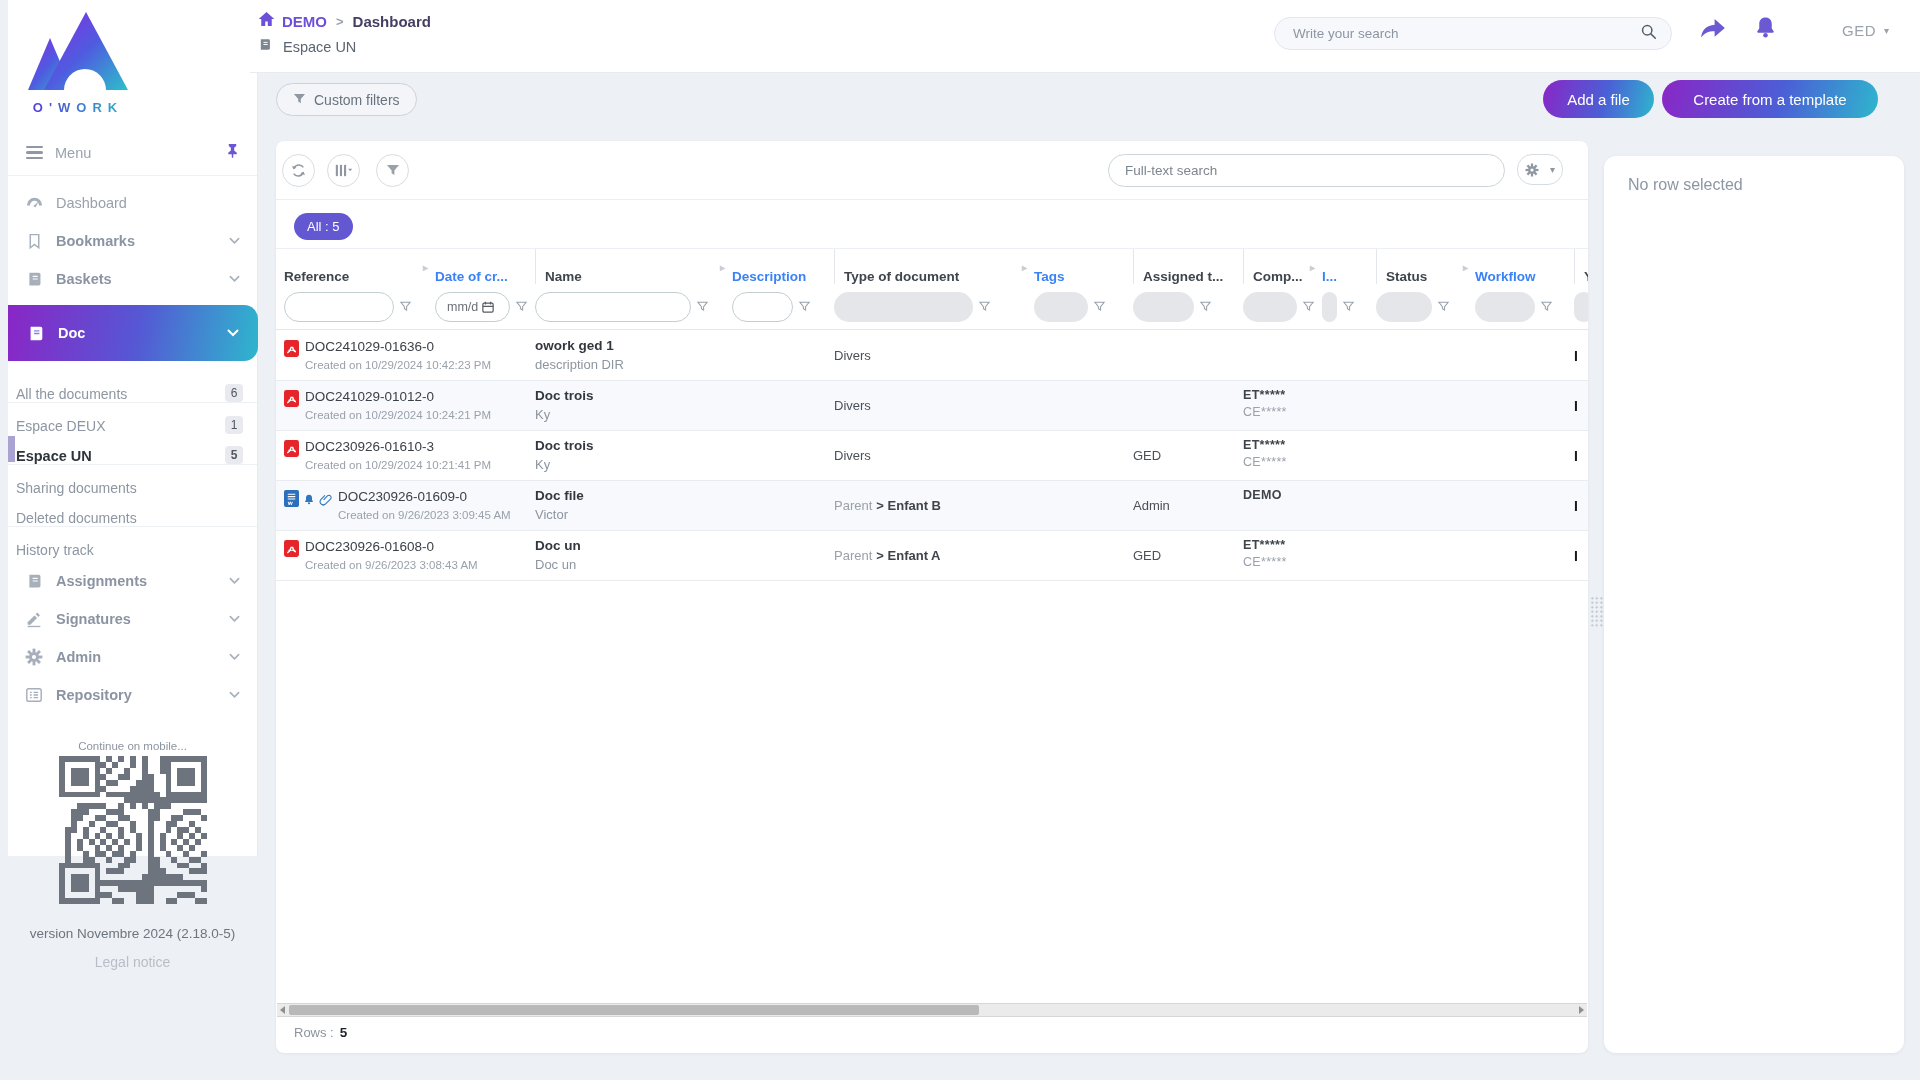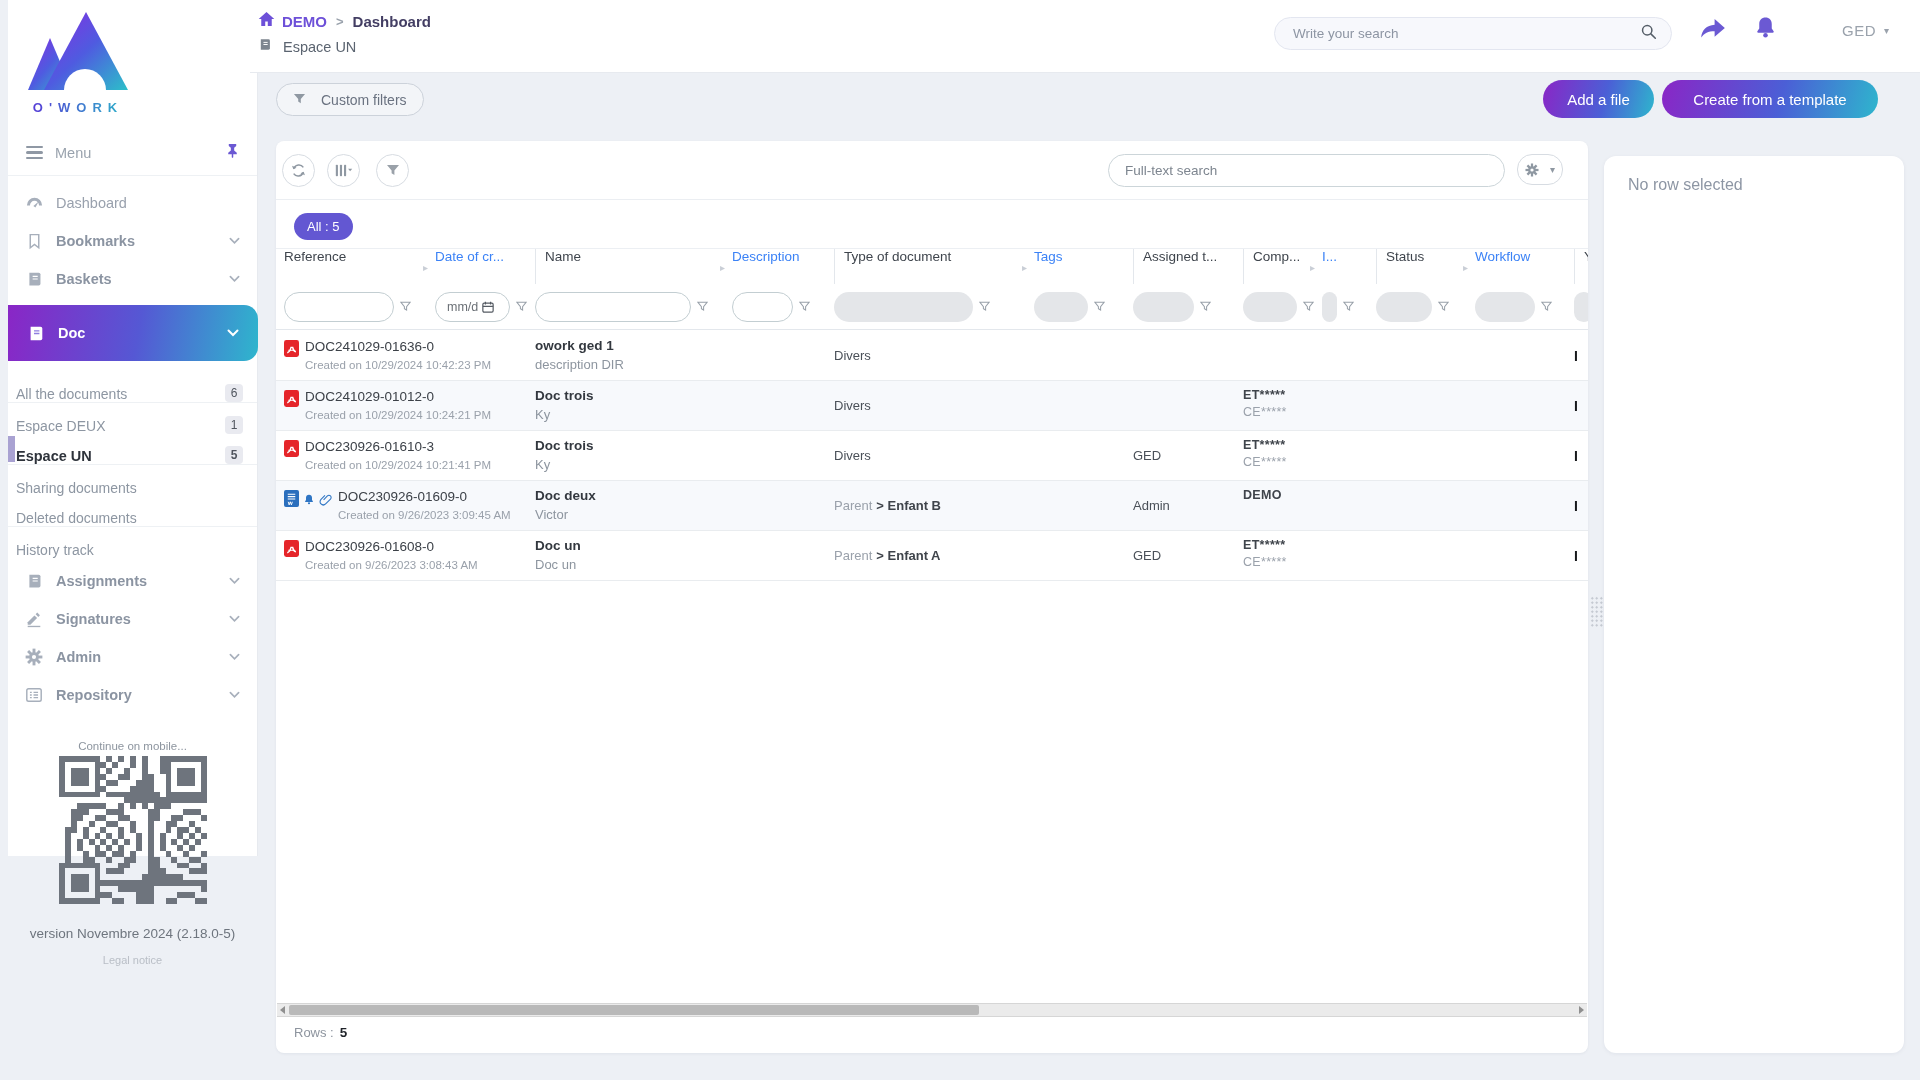--- a/index.html
+++ b/index.html
@@ -30,42 +30,42 @@
   .sub-item.sep { border-bottom:1px solid #eef1f4; }
   .sub-item.selected { font-weight:bold; color:#2e333b; font-size:14.5px; }
   .sub-item.selected::before { content:""; position:absolute; left:0; top:2px; bottom:2px; width:7px; background:#a9a2d2; }
   .badge { min-width:18px; height:18px; border-radius:4px; background:#e9eaf0; color:#50555e; font-size:12px;
     display:flex; align-items:center; justify-content:center; padding:0 4px; }
   .badge:empty { display:none; }
   .chev { width:14px; display:flex; justify-content:center; }
   .mobile-hint { margin-top:26px; text-align:center; font-size:11.5px; color:#8d959f; }
   .qr-box { margin:4px auto 0; width:148px; height:148px; }
   .version { position:absolute; left:0; right:0; top:926px; text-align:center; font-size:13.5px; color:#6e757e; }
-  .legal { position:absolute; left:0; right:0; top:954px; text-align:center; font-size:11px; color:#b9bec6; cursor:pointer; }
+  .legal { position:absolute; left:0; right:0; top:954px; text-align:center; font-size:14px; color:#b9bec6; cursor:pointer; }
 
   
   .topbar { position:absolute; left:250px; top:0; width:1670px; height:73px; background:#fff; border-bottom:1px solid #e7eaef; }
   .crumb1 { position:absolute; left:8px; top:11px; display:flex; align-items:center; }
   .crumb-root { margin-left:7px; font-size:15px; font-weight:bold; color:#6d50d8; cursor:pointer; }
   .crumb-sep { margin:0 9px; font-size:13px; color:#9aa2ac; font-weight:bold; }
   .crumb-cur { font-size:15px; font-weight:bold; color:#433e63; cursor:pointer; }
   .crumb2 { position:absolute; left:8px; top:37px; display:flex; align-items:center; }
   .crumb-sub { margin-left:11px; font-size:14.5px; color:#5b6470; }
   .search-pill { position:absolute; left:1024px; top:17px; width:398px; height:33px; border-radius:17px;
     background:#f7f8fc; border:1px solid #e3e6f0; display:flex; align-items:center; padding:0 14px 0 18px; }
   .search-pill input { flex:1; border:none; outline:none; background:transparent; font-size:13.5px; color:#3c4148; font-family:"Liberation Sans",sans-serif; }
   .search-pill input::placeholder { color:#8d95a3; }
   .top-ic { position:absolute; cursor:pointer; }
   .profile { position:absolute; left:1592px; top:22px; display:flex; align-items:center; cursor:pointer; }
   .profile .nm { font-size:15px; color:#9aa2ac; letter-spacing:.5px; }
   .caret { font-size:10px; color:#9aa2ac; margin-left:8px; }
 
   
   .btn-outline { position:absolute; left:276px; top:83px; height:33px; border-radius:17px; border:1px solid #ccd2da;
-    display:flex; align-items:center; padding:0 16px; gap:15px; color:#6a7280; font-size:14px; cursor:pointer; background:rgba(255,255,255,.35); }
+    display:flex; align-items:center; padding:0 16px; gap:8px; color:#6a7280; font-size:14px; cursor:pointer; background:rgba(255,255,255,.35); }
   .btn-grad { position:absolute; top:80px; height:38px; border-radius:19px; border:none; color:#fff; font-size:15px;
     display:flex; align-items:center; justify-content:center; cursor:pointer; font-family:"Liberation Sans",sans-serif;
     background:linear-gradient(105deg,#8a26c6 0%,#4b5fd6 55%,#2eb6cd 100%); }
   .btn-add { left:1543px; width:111px; }
   .btn-create { left:1662px; width:216px; }
 
   
   .card { position:absolute; left:276px; top:141px; width:1312px; height:912px; background:#fff; border-radius:8px;
     box-shadow:0 1px 3px rgba(20,30,60,.06); }
   .card-toolbar { position:absolute; top:0; left:0; right:0; height:59px; border-bottom:1px solid #ebeef2; }
@@ -75,21 +75,21 @@
     display:flex; align-items:center; padding:0 16px; }
   .ft-search input { flex:1; border:none; outline:none; font-size:13.5px; color:#3c4148; background:transparent; font-family:"Liberation Sans",sans-serif; }
   .ft-search input::placeholder { color:#7d858f; }
   .gear-pill { position:absolute; left:1241px; top:13px; width:46px; height:31px; border-radius:15px; border:1px solid #d7dce2;
     display:flex; align-items:center; justify-content:center; gap:3px; cursor:pointer; background:#fff; }
   .all-badge { position:absolute; left:18px; top:72px; height:27px; border-radius:14px; background:#6357d2; color:#fff;
     font-size:13px; display:flex; align-items:center; padding:0 13px; cursor:pointer; }
 
   .t-head { position:absolute; top:107px; left:0; right:0; height:36px; display:flex; align-items:center; padding-left:8px;
     border-top:1px solid #eceff3; }
-  .th { position:relative; height:100%; display:flex; align-items:flex-start; font-size:13.5px; font-weight:normal; color:#3f454d; cursor:pointer; }
+  .th { position:relative; height:100%; display:flex; align-items:flex-end; font-size:13.5px; font-weight:bold; color:#3f454d; cursor:pointer; }
   .th.muted { color:#3b82f6; }
   .th.div-l { border-left:1px solid #e3e7ec; padding-left:9px; }
   .sort-arrow { position:absolute; right:7px; top:50%; transform:translateY(-50%); font-size:10px; color:#c9ced6; }
 
   .t-filter { position:absolute; top:143px; left:0; right:0; height:46px; display:flex; align-items:center; padding-left:8px;
     border-bottom:1px solid #e3e7ec; }
   .tf { display:flex; align-items:center; gap:6px; padding-right:24px; }
   .tf.tight { padding-right:8px; }
   .f-input { height:30px; border-radius:15px; border:1px solid #c3ced2; background:#fff; flex:1; display:flex; align-items:center;
     padding:0 8px 0 11px; gap:4px; font-size:12.5px; color:#6b7076; min-width:0; }
@@ -1008,21 +1008,21 @@
             <span><svg width="13" height="13" viewBox="0 0 24 24">
                   <path d="M8.5 12.5l7-7a4 4 0 0 1 5.7 5.7l-9 9a6 6 0 0 1-8.5-8.5L11 4.5" fill="none" stroke="#2e75c4" stroke-width="2"></path>
                 </svg></span>
           </span>
           <span>
             <div class="ref-line">DOC230926-01609-0</div>
             <div class="created">Created on 9/26/2023 3:09:45 AM</div>
           </span>
         </div>
         <div class="td c-name cell-name">
-          <div class="nm1">Doc deux</div>
+          <div class="nm1">Doc file</div>
           <div class="nm2">Victor</div>
         </div>
         <div class="td c-desc"></div>
         <div class="td c-type cell-mid">
             <span class="t-muted">Parent</span>
             <span class="t-strong">&gt; Enfant B</span>
             <span></span>
           </div>
         <div class="td c-tags"></div>
         <div class="td c-assigned cell-mid">

